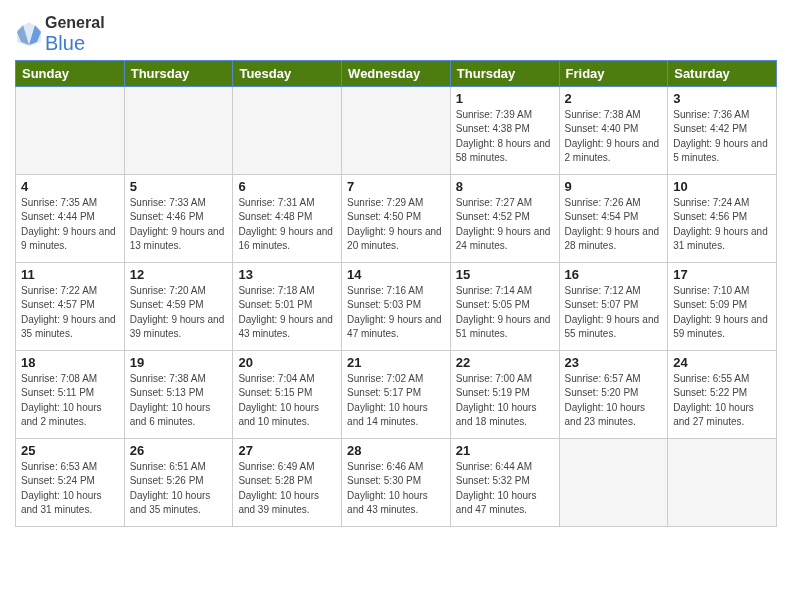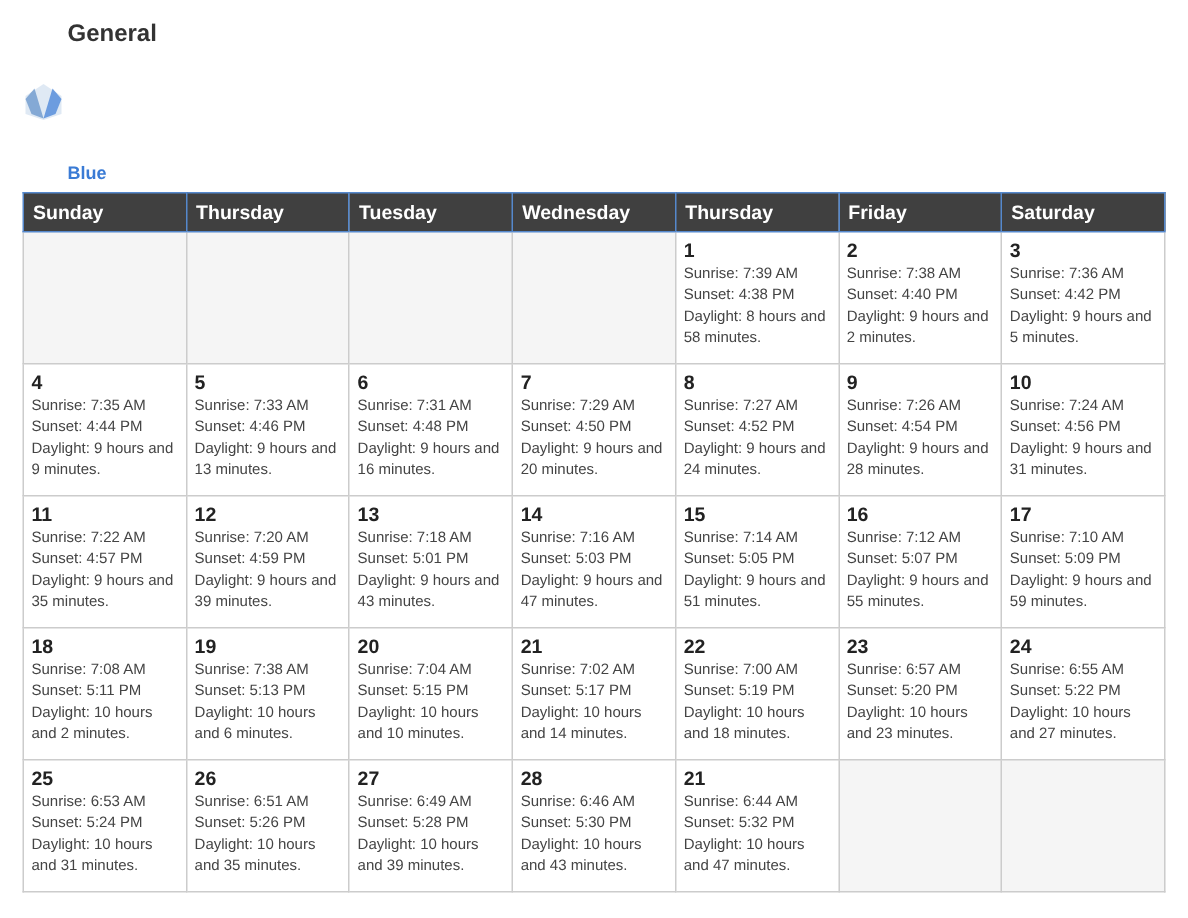--- a/index.html
+++ b/index.html
@@ -18,32 +18,30 @@
     }
     .logo {
       display: flex;
       align-items: center;
       margin-top: 4px;
     }
     .logo-text {
       display: flex;
       flex-direction: column;
       line-height: 1.1;
-      gap: 37px;
     }
     .logo-general {
       font-size: 16px;
       font-weight: bold;
       color: #333;
     }
     .logo-blue {
-      font-size: 12px;
-      font-weight: bold;
+      font-size: 20px;
+      font-weight: normal;
       color: #3a7bd5;
-      margin-top: 40px;
     }
     .logo-icon {
       width: 28px;
       height: 28px;
       margin-right: 2px;
     }
     .title-block {
       text-align: right;
     }
     .cal-title {
@@ -55,21 +53,21 @@
       font-size: 16px;
       color: #444;
       font-weight: normal;
     }
     .calendar {
       width: 100%;
       border-collapse: collapse;
       table-layout: fixed;
     }
     .calendar th {
-      background: #404040;
+      background: #4d7c0f;
       color: #fff;
       text-align: left;
       padding: 5px 6px;
       font-size: 13px;
       border: 1px solid #5588cc;
     }
     .calendar td {
       border: 1px solid #ccc;
       vertical-align: top;
       padding: 4px 5px;

